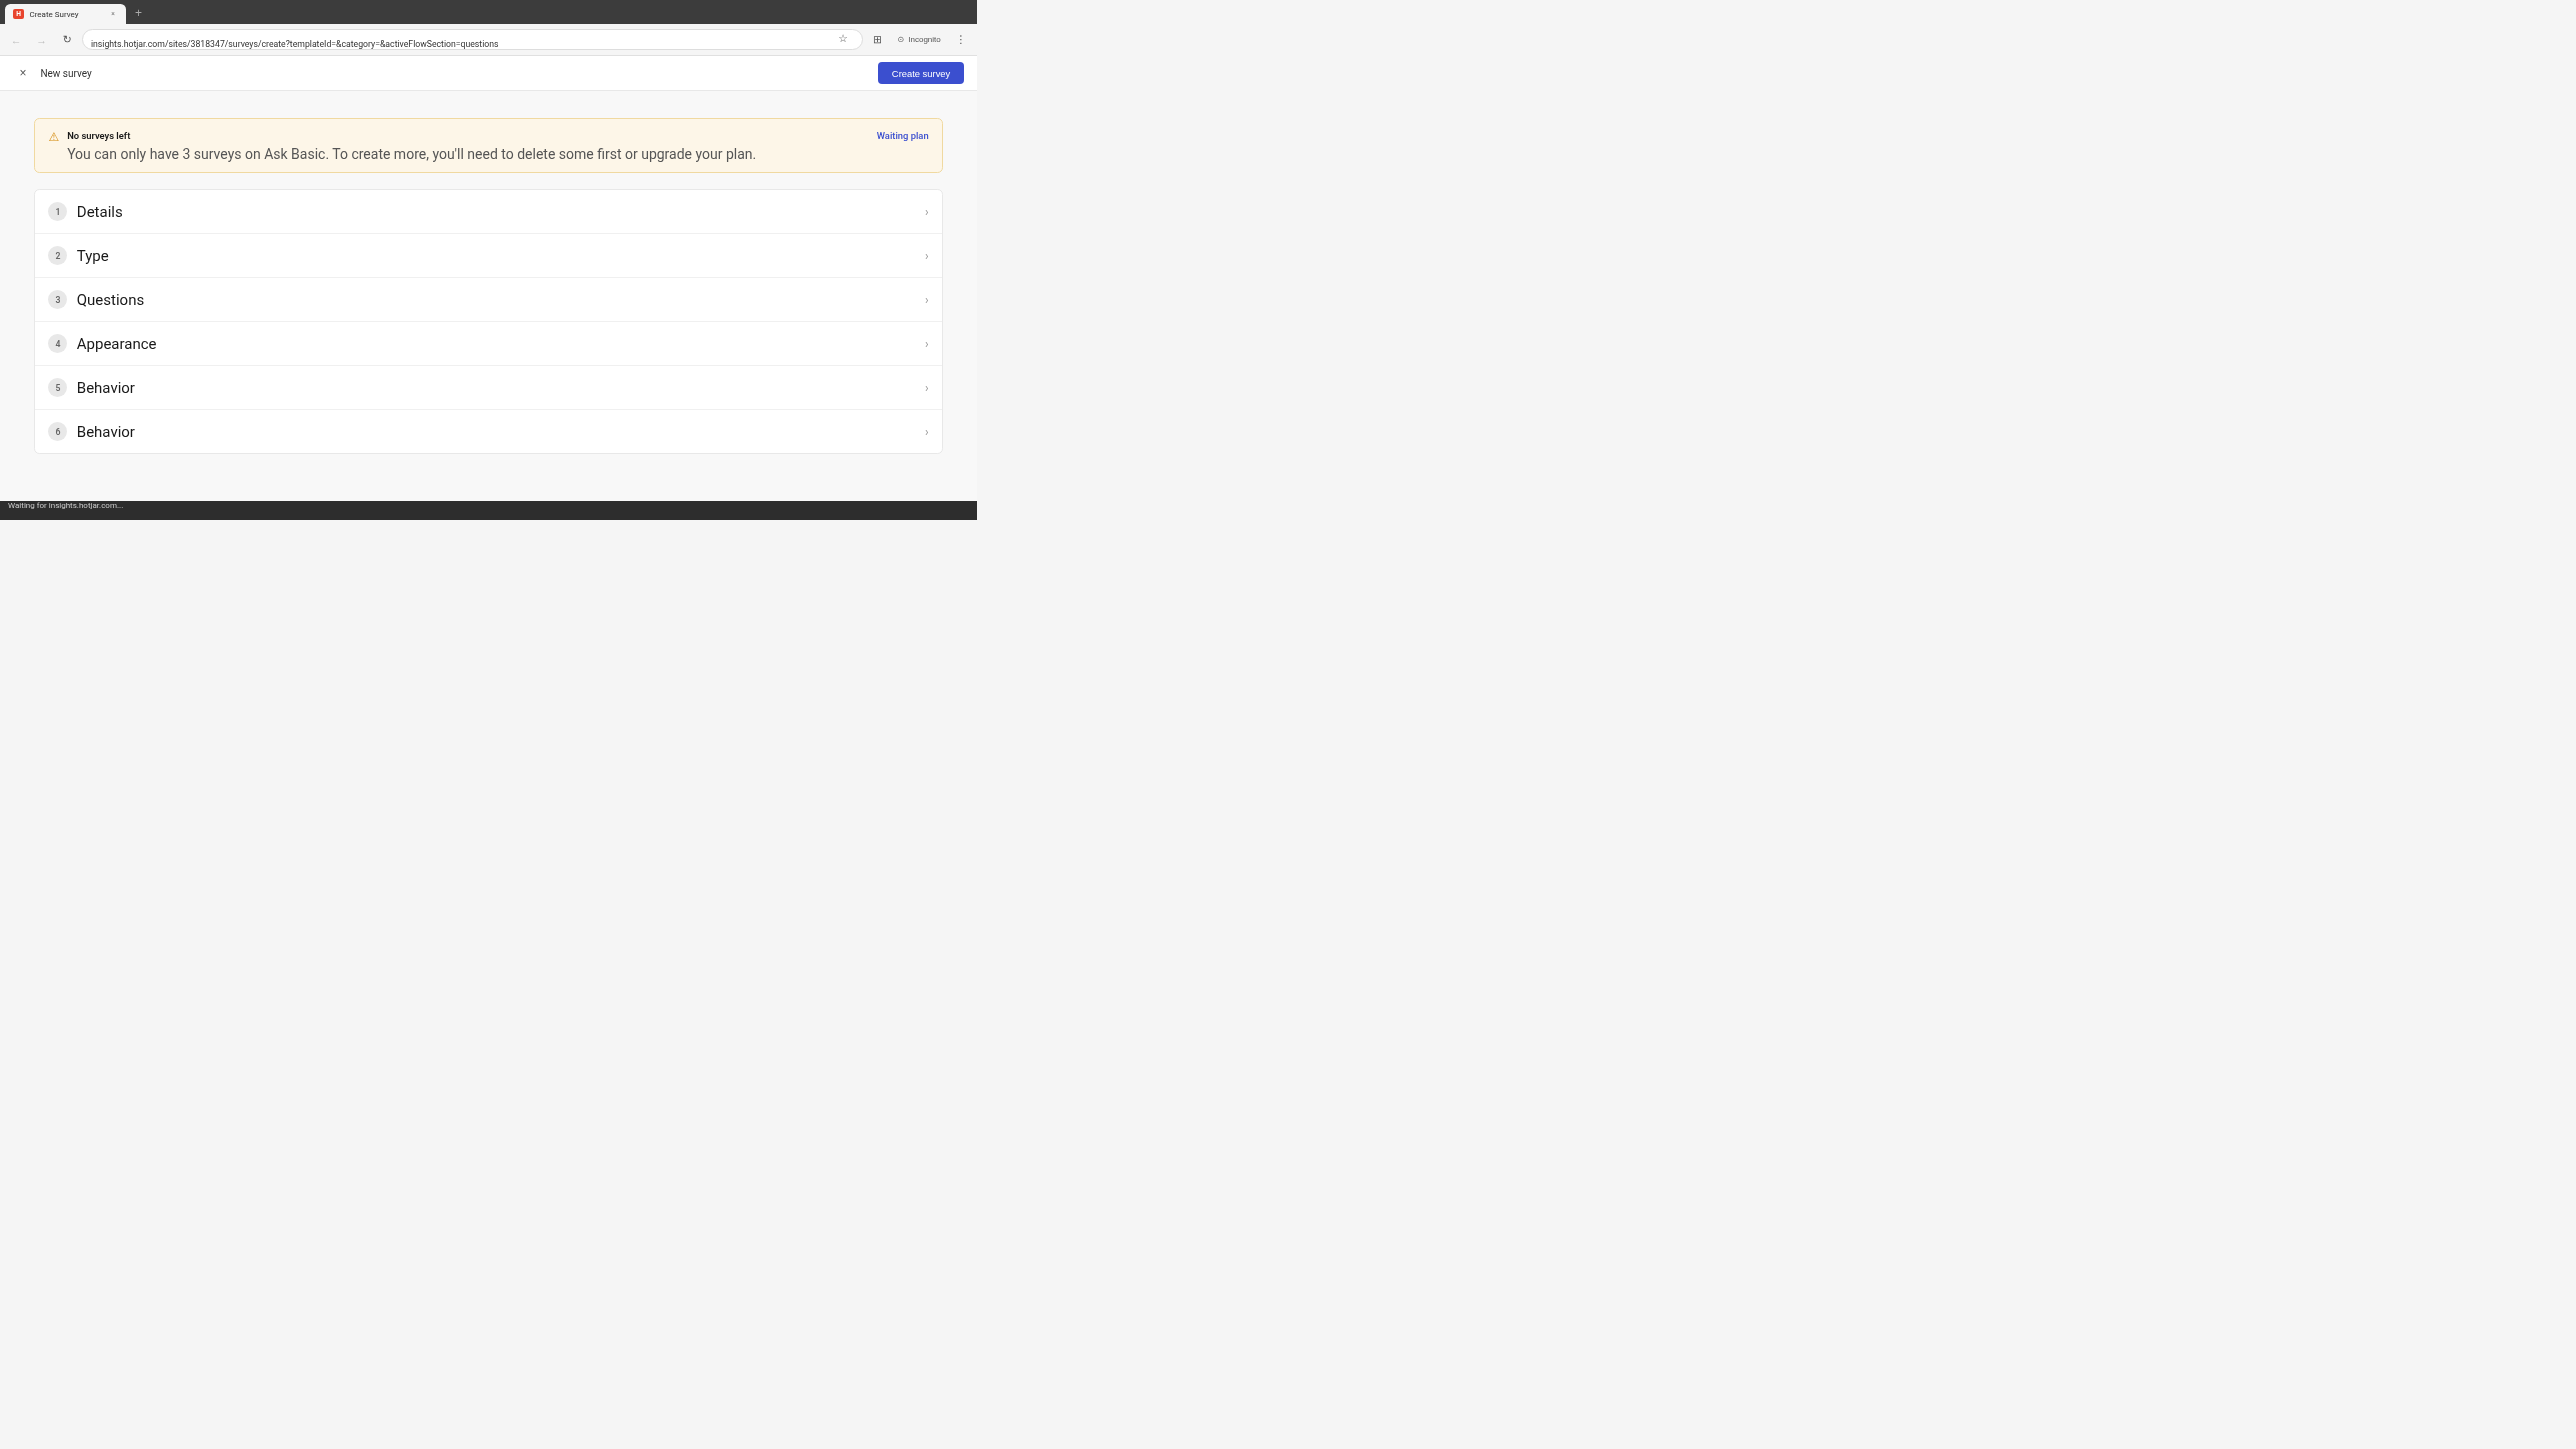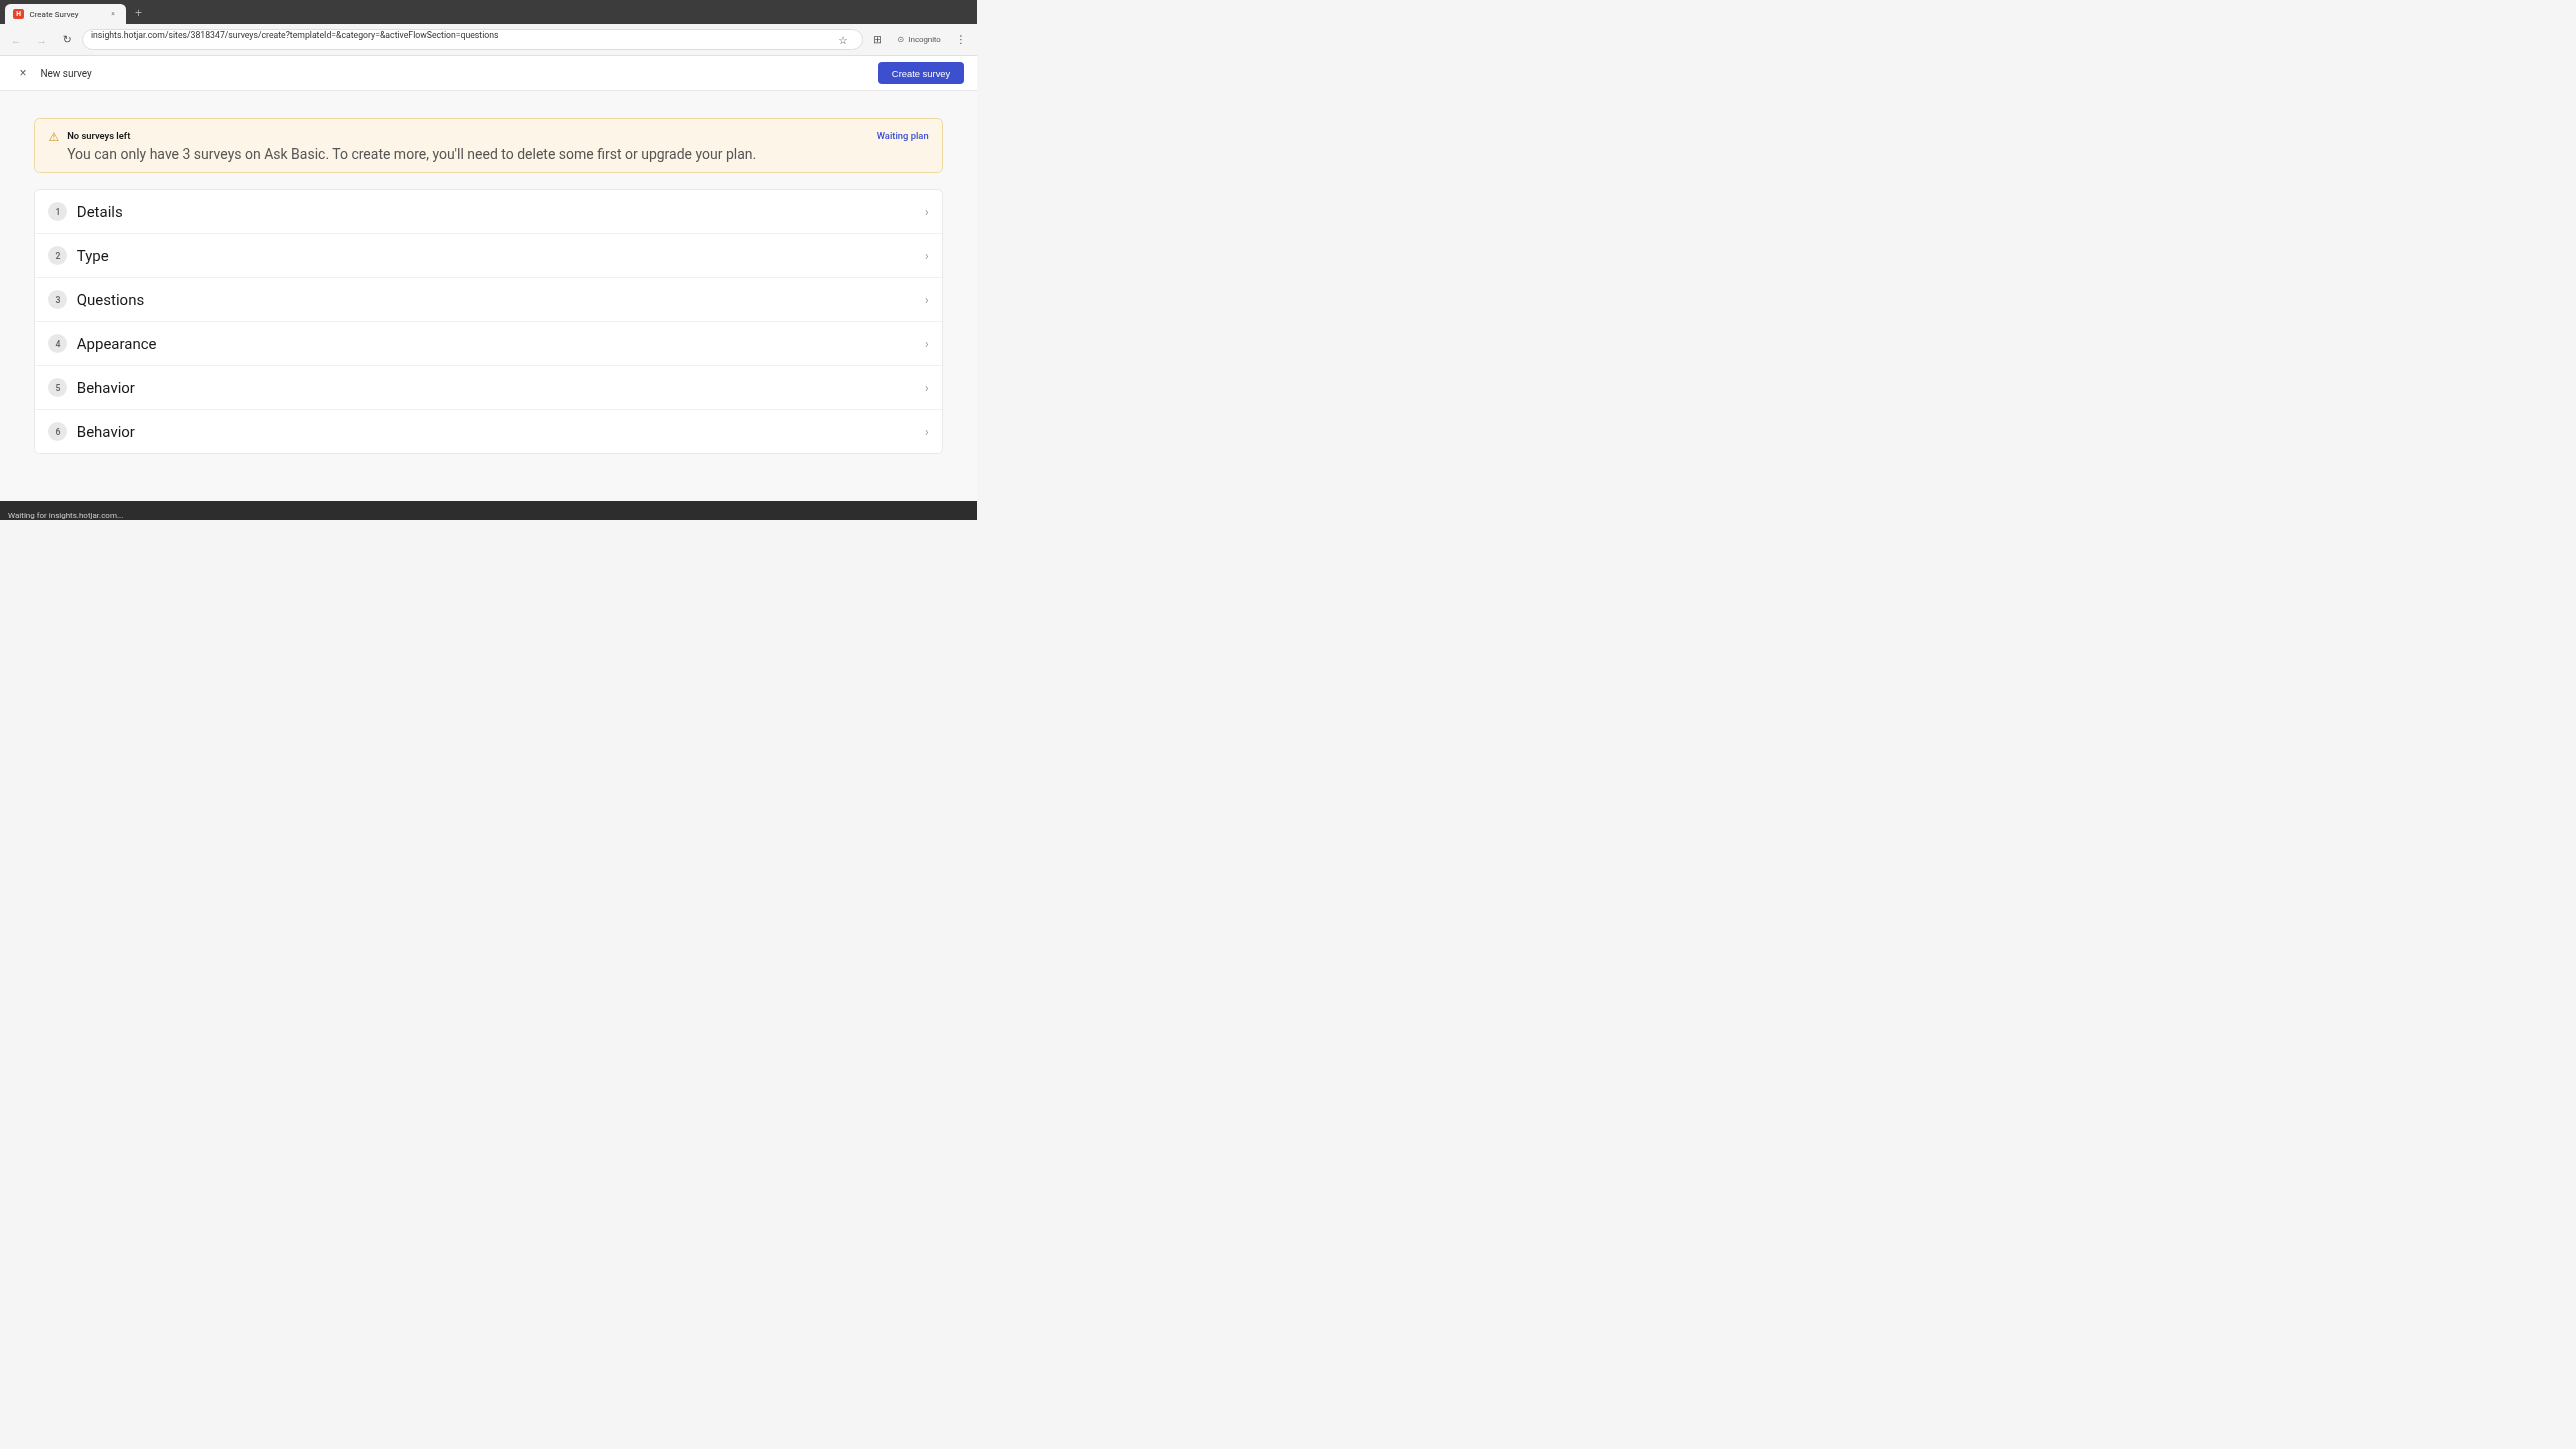--- a/index.html
+++ b/index.html
@@ -121,21 +121,21 @@
       cursor: default;
     }
 
     .url-bar {
       flex: 1;
       height: 21.5px;
       background: white;
       border: 0.7px solid #ddd;
       border-radius: 10.7px;
       display: flex;
-      align-items: flex-start;
+      align-items: flex-end;
       padding: 0 8px;
       gap: 11px;
       font-size: 8.7px;
       color: #333;
     }
 
     .url-text {
       flex: 1;
       overflow: hidden;
       text-overflow: ellipsis;
@@ -328,21 +328,21 @@
     .step-chevron {
       color: #999;
       font-size: 12px;
     }
 
     
     .status-bar {
       background: #2d2d2d;
       height: 19px;
       display: flex;
-      align-items: flex-end;
+      align-items: flex-start;
       padding: 0 8px;
       font-size: 8px;
       color: #ccc;
       gap: 5.4px;
     }
 
     .status-text {
       flex: 1;
     }
   </style>

